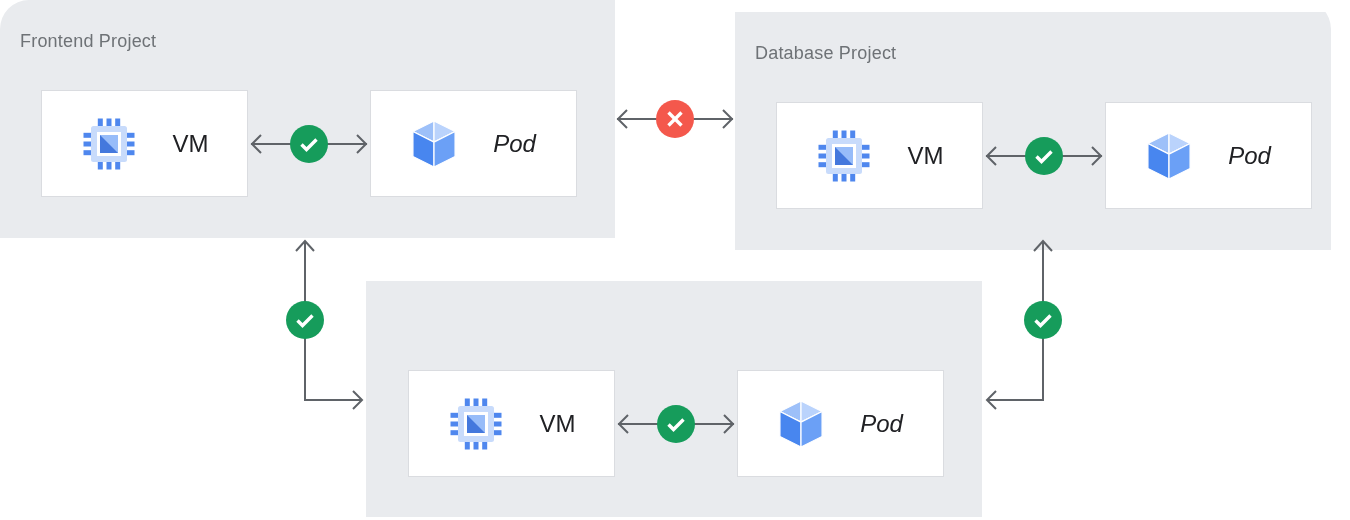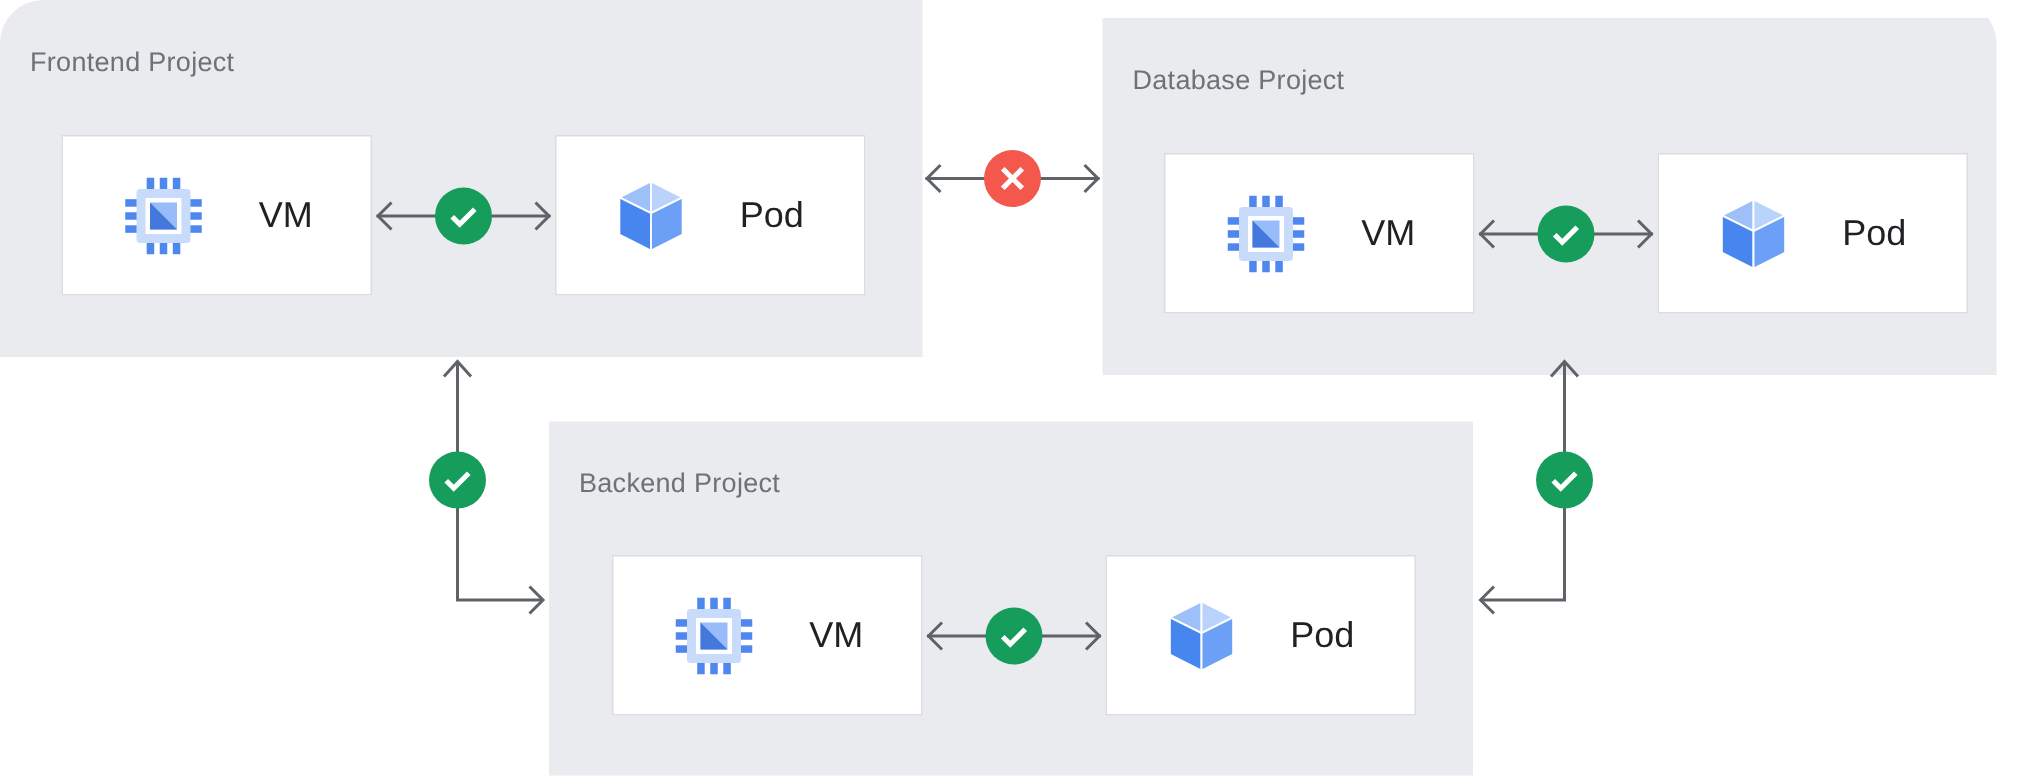--- a/index.html
+++ b/index.html
@@ -14,21 +14,21 @@
   .panel-title {
     position:absolute; top:31px; left:20px;
     font-size:18px; color:#6e7276; letter-spacing:.2px;
   }
   .node {
     position:absolute; width:207px; height:107px; box-sizing:border-box;
     background:#ffffff; border:1px solid #dadce0;
     display:flex; align-items:center; justify-content:center; gap:36px;
   }
   .node-vm  { left:41px;  top:90px; }
-  .node-pod { left:370px; top:90px; }
+  .node-pod { left:370px; top:90px;font-style:italic; }
   .panel-backend .node-vm  { left:42px;  top:89px; }
   .panel-backend .node-pod { left:371px; top:89px; }
   .node-label { font-size:24px; color:#202124; }
   .link { position:absolute; left:248px; top:124px; }
   .panel-backend .link { left:249px; top:123px; }
   .connector { position:absolute; }
   .conn-cross { left:613px; top:99px;  }
   .conn-left  { left:283px; top:233px; }
   .conn-right { left:975px; top:233px; }
   .ln    { fill:none; stroke:#5f6368; stroke-width:2px; }
@@ -130,21 +130,20 @@
     <svg class="link" width="122" height="40" viewBox="0 0 122 40">
       <line class="ln" x1="3" y1="20" x2="119" y2="20"></line>
       <polyline class="ln" points="13,11 4,20 13,29"></polyline>
       <polyline class="ln" points="109,11 118,20 109,29"></polyline>
       <circle cx="61" cy="20" r="19" fill="#169c5b"></circle>
       <polyline class="glyph" points="53.5,20.5 58.5,25.5 68.5,15.5"></polyline>
     </svg>
   </section>
 
   <section class="panel panel-backend">
-    <div class="panel-title">Backend Project</div>
 
     <div class="node node-vm">
       <svg width="56" height="56" viewBox="0 0 56 56">
         <g fill="#4f87ee">
           <rect x="16.8" y="2.5" width="5" height="8"></rect>
             <rect x="25.5" y="2.5" width="5" height="8"></rect>
             <rect x="34.2" y="2.5" width="5" height="8"></rect>
           <rect x="16.8" y="45.5" width="5" height="8"></rect>
             <rect x="25.5" y="45.5" width="5" height="8"></rect>
             <rect x="34.2" y="45.5" width="5" height="8"></rect>

